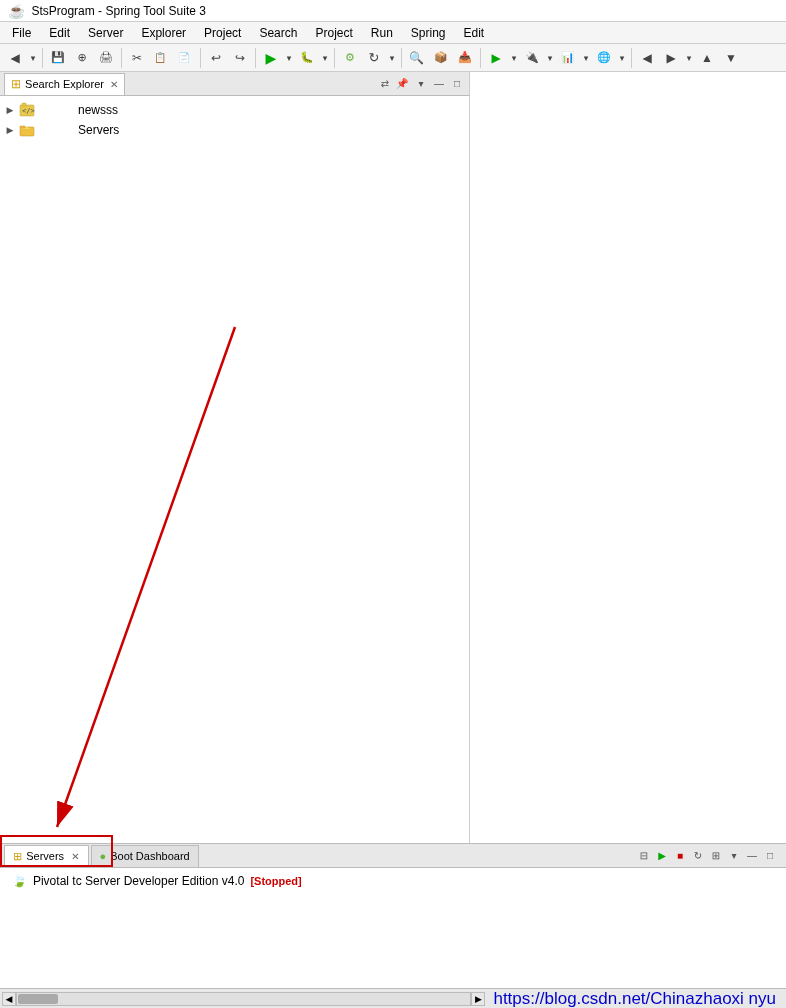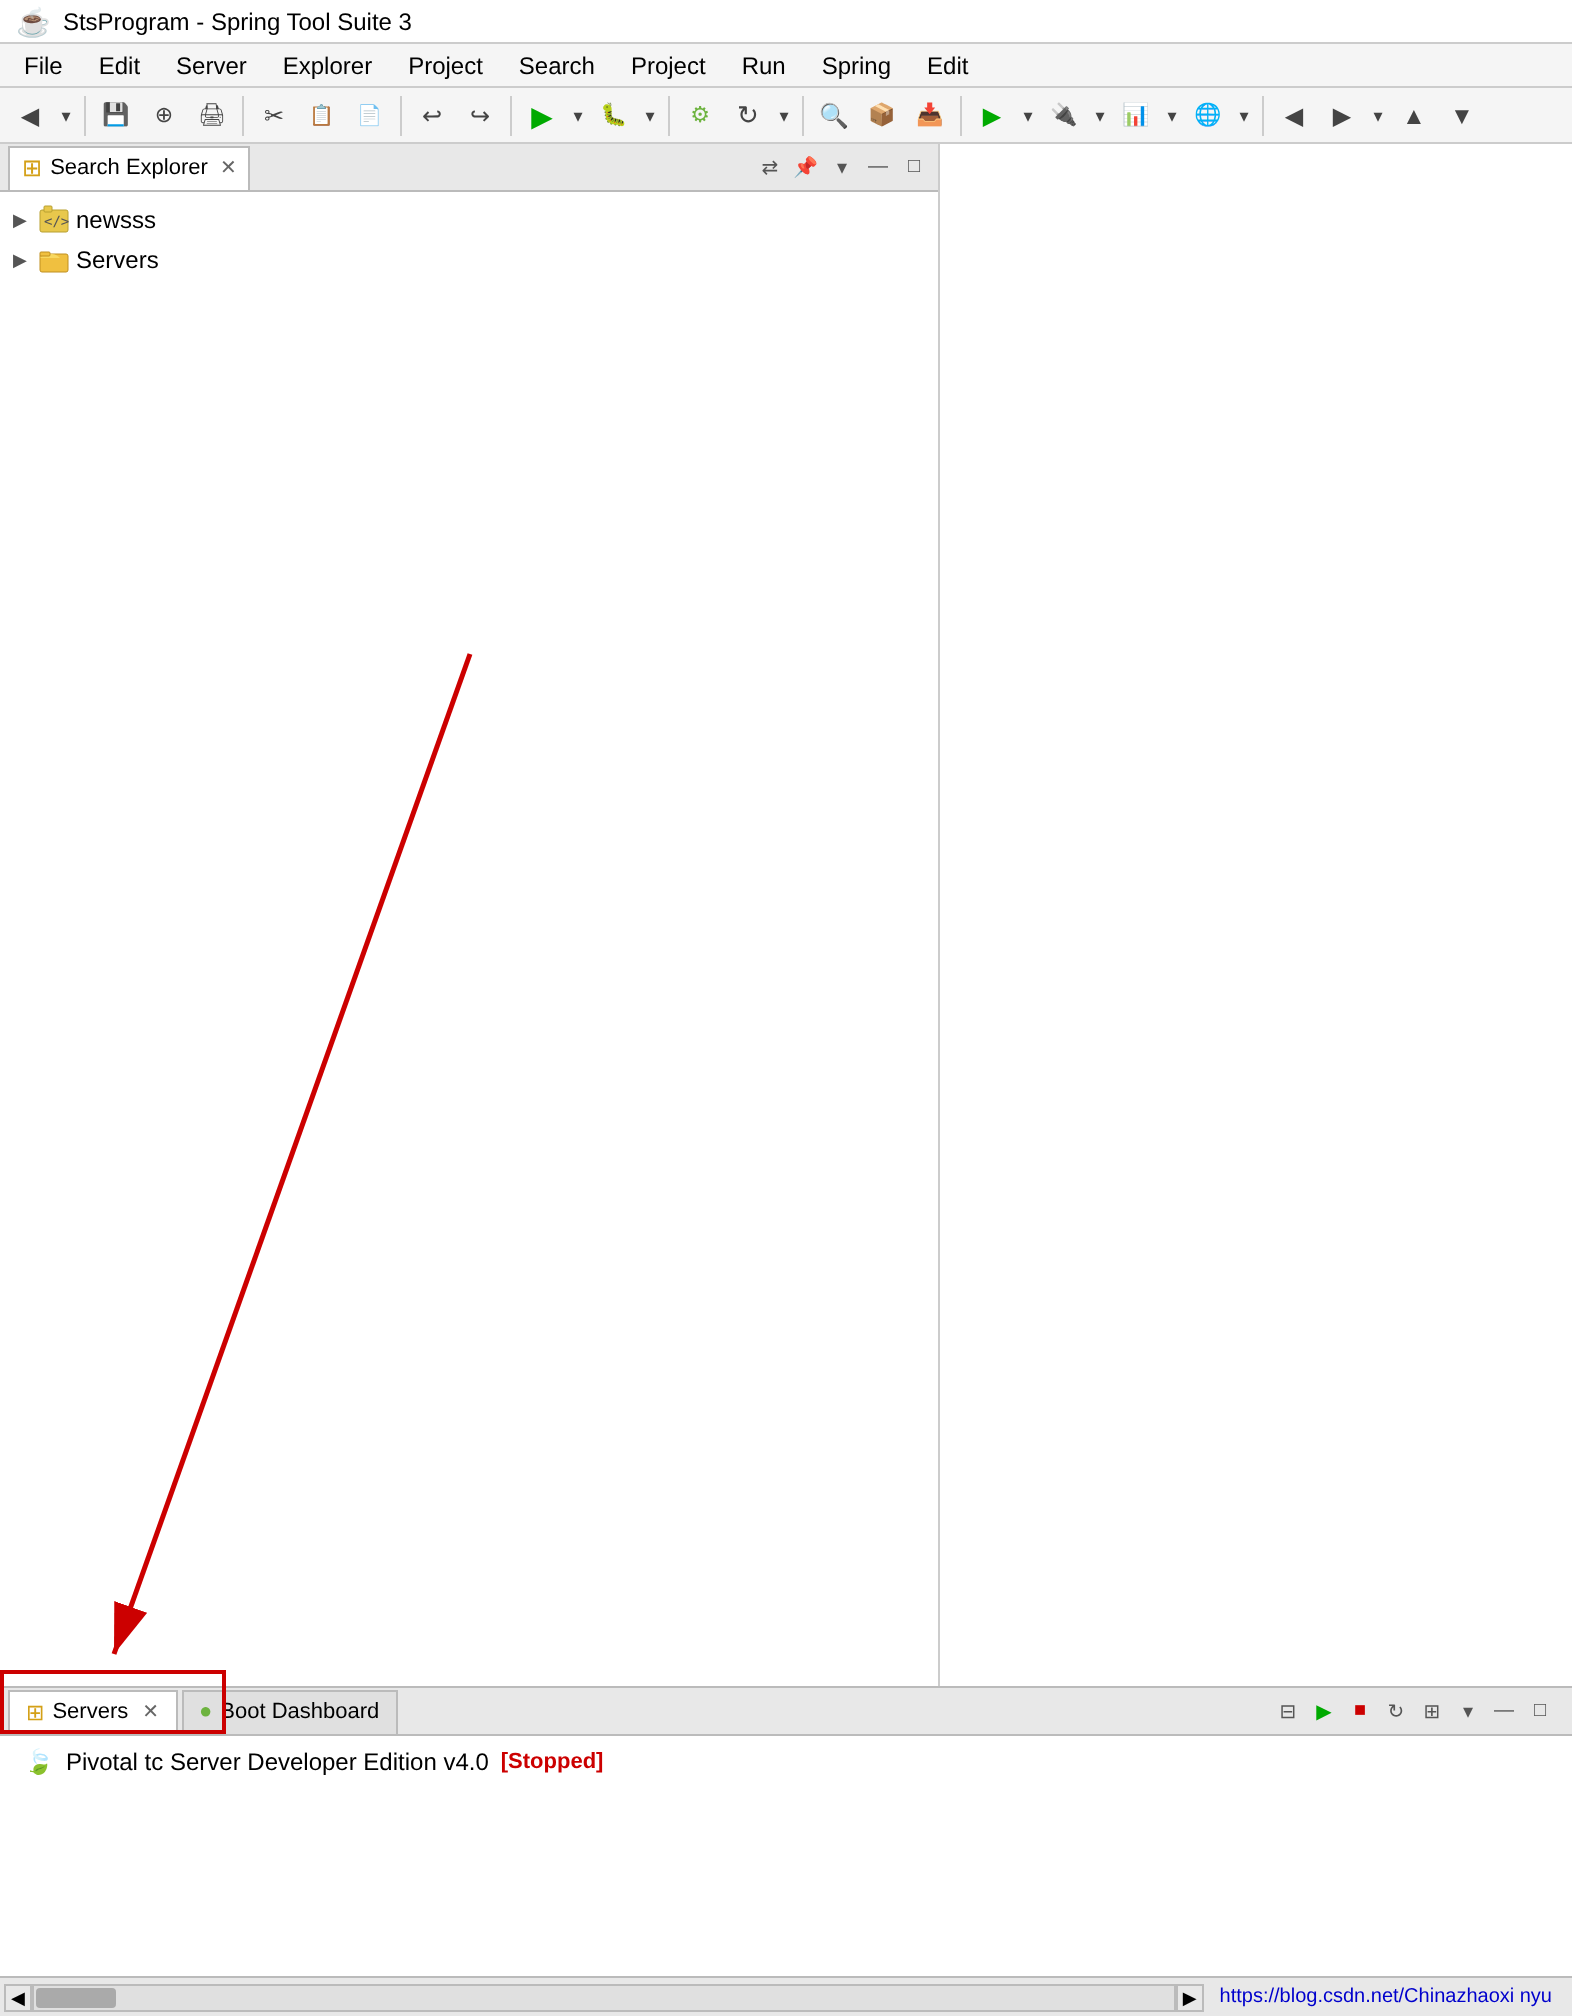--- a/index.html
+++ b/index.html
@@ -186,20 +186,21 @@
       margin: 0 3px;
       flex-shrink: 0;
       display: flex;
       align-items: center;
       justify-content: center;
       font-size: 12px;
     }
     .tree-label {
       font-size: 12px;
       color: #000;
+      margin-left: 40px;
     }
 
     
     #right-panel {
       flex: 1;
       background: #fff;
       display: flex;
       flex-direction: column;
     }
     #editor-area {
@@ -485,21 +486,21 @@
       </div>
     </div>
   </div>
 
   <div class="status-scroll" style="display:flex; align-items:center; height:20px; background:#e8e8e8; border-top:1px solid #bbb;">
     <div class="scroll-arrow" style="font-size:9px; cursor:pointer;">◀</div>
     <div class="h-scrollbar" style="flex:1;">
       <div class="h-scrollbar-thumb"></div>
     </div>
     <div class="scroll-arrow" style="font-size:9px; cursor:pointer;">▶</div>
-    <div style="color:#0000cc; font-size:10px; padding:0 8px; white-space:nowrap;">https://blog.csdn.net/Chinazhaoxi nyu</div>
+    <div style="color:#0000cc; font-size:17px; padding:0 8px; white-space:nowrap;">https://blog.csdn.net/Chinazhaoxi nyu</div>
   </div>
 </div>
 
 <div id="red-box" style="position:absolute; top:835px; left:0px; width:113px; height:32px; border:2px solid #cc0000; z-index:11; pointer-events:none;"></div>
 
 <svg style="position:absolute; top:72px; left:0; width:470px; height:770px; pointer-events:none; z-index:12;" viewBox="0 0 470 770">
   <defs>
     <marker id="arrowhead" markerWidth="10" markerHeight="7" refX="10" refY="3.5" orient="auto">
       <polygon points="0 0, 10 3.5, 0 7" fill="#cc0000"></polygon>
     </marker>

